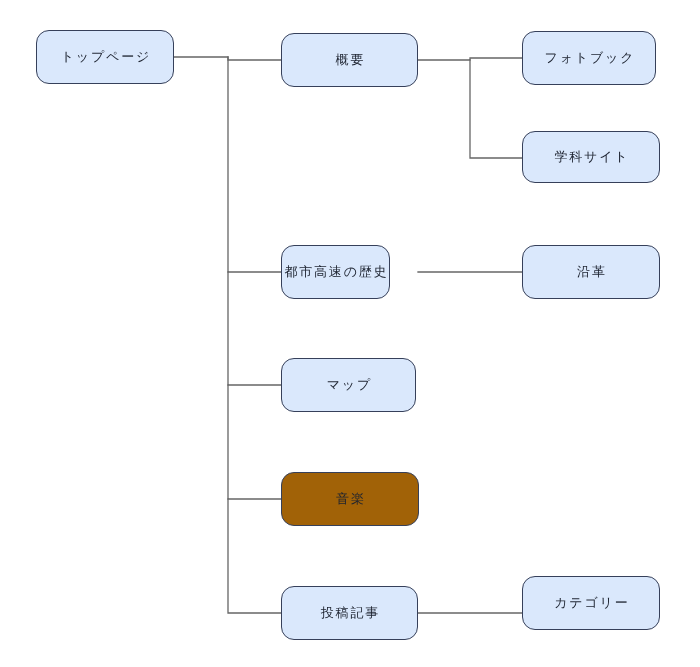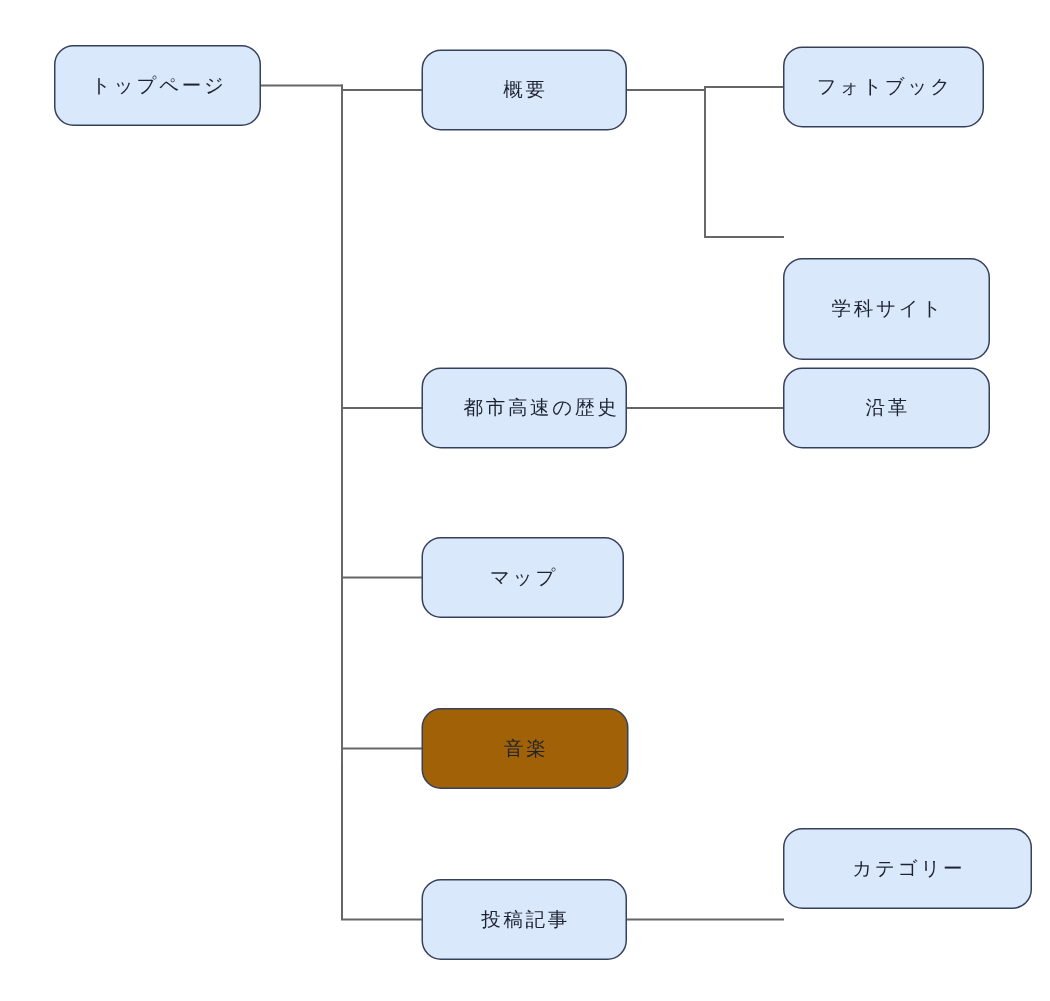--- a/index.html
+++ b/index.html
@@ -67,35 +67,35 @@
   <div id="node-layer">
       <div class="node" style="left: 36px; top: 30px; width: 138px; height: 54px; background: rgb(218, 232, 252); border-color: rgb(54, 64, 90); text-align: right;">
         <span class="node-label">トップページ</span>
       </div>
       <div class="node" style="left: 281px; top: 33px; width: 137px; height: 54px; background: rgb(218, 232, 252); border-color: rgb(54, 64, 90);">
         <span class="node-label">概要</span>
       </div>
       <div class="node" style="left: 522px; top: 31px; width: 134px; height: 54px; background: rgb(218, 232, 252); border-color: rgb(54, 64, 90);">
         <span class="node-label">フォトブック</span>
       </div>
-      <div class="node" style="left: 522px; top: 131px; width: 138px; height: 68px; background: rgb(218, 232, 252); border-color: rgb(54, 64, 90); margin-top: 41px;">
+      <div class="node" style="left: 522px; top: 131px; width: 138px; height: 52px; background: rgb(218, 232, 252); border-color: rgb(54, 64, 90);">
         <span class="node-label">学科サイト</span>
       </div>
-      <div class="node" style="left: 281px; top: 245px; width: 137px; height: 54px; background: rgb(218, 232, 252); border-color: rgb(54, 64, 90); justify-content: flex-end;">
+      <div class="node" style="left: 281px; top: 245px; width: 109px; height: 54px; background: rgb(218, 232, 252); border-color: rgb(54, 64, 90);">
         <span class="node-label">都市高速の歴史</span>
       </div>
       <div class="node" style="left: 522px; top: 245px; width: 138px; height: 54px; background: rgb(218, 232, 252); border-color: rgb(54, 64, 90);">
         <span class="node-label">沿革</span>
       </div>
       <div class="node" style="left: 281px; top: 358px; width: 135px; height: 54px; background: rgb(218, 232, 252); border-color: rgb(54, 64, 90);">
         <span class="node-label">マップ</span>
       </div>
       <div class="node" style="left: 281px; top: 472px; width: 138px; height: 54px; background: #a16207; border-color: rgb(54, 64, 90);">
         <span class="node-label">音楽</span>
       </div>
       <div class="node" style="left: 281px; top: 586px; width: 137px; height: 54px; background: rgb(218, 232, 252); border-color: rgb(54, 64, 90);">
         <span class="node-label">投稿記事</span>
       </div>
-      <div class="node" style="left: 522px; top: 552px; width: 166px; height: 54px; background: rgb(218, 232, 252); border-color: rgb(54, 64, 90);">
+      <div class="node" style="left: 522px; top: 576px; width: 138px; height: 54px; background: rgb(218, 232, 252); border-color: rgb(54, 64, 90);">
         <span class="node-label">カテゴリー</span>
       </div>
     </div>
 </div>
 
 </body></html>

